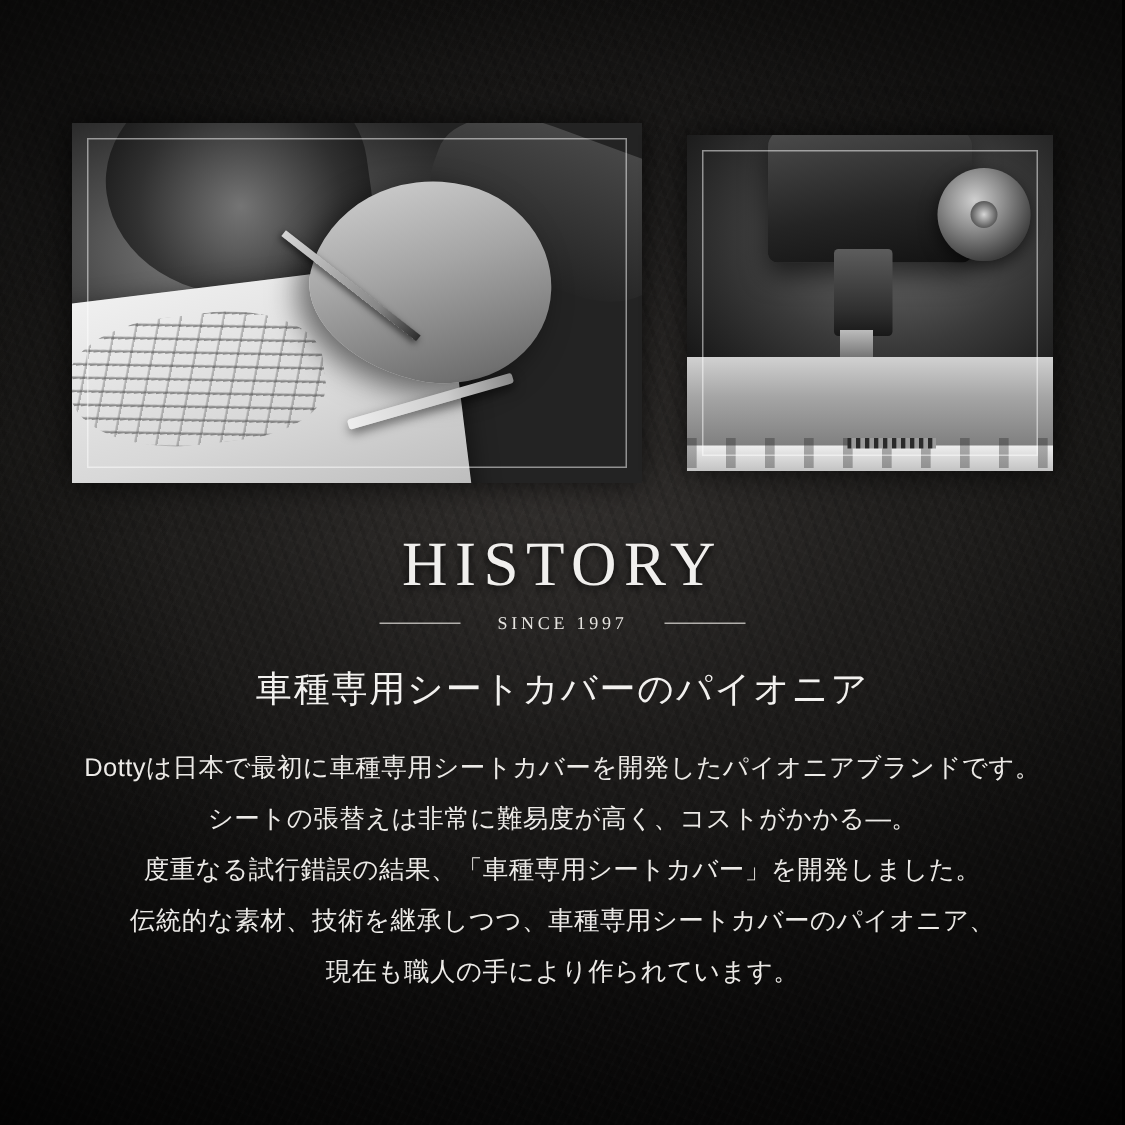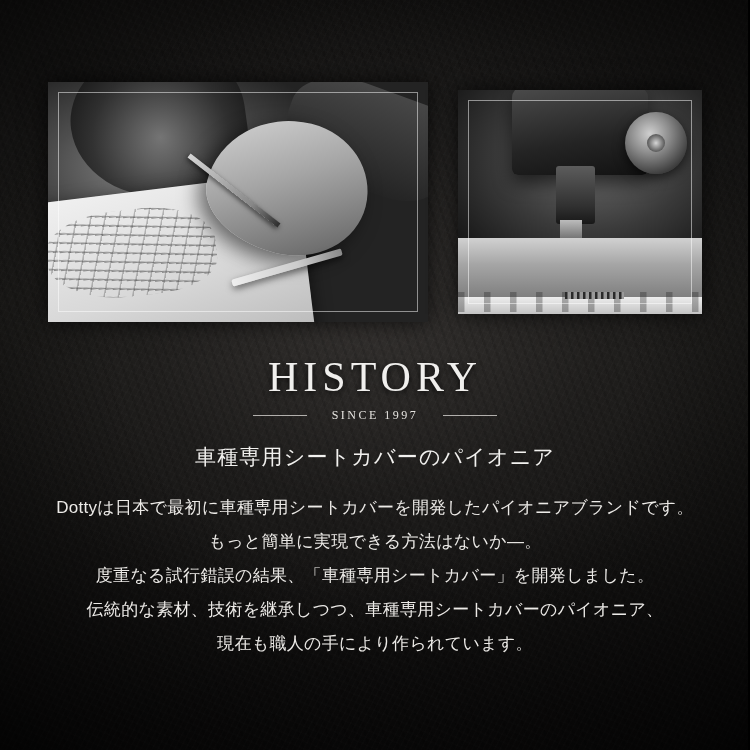--- a/index.html
+++ b/index.html
@@ -310,21 +310,21 @@
     font-family: "Liberation Serif", serif;
     font-size: 12px;
     letter-spacing: 2.5px;
     color: #e6e4e0;
     white-space: nowrap;
   }
 
   .subhead {
     margin-top: 20px;
     font-family: "Liberation Sans", sans-serif;
-    font-size: 21px;
+    font-size: 24px;
     letter-spacing: 1.2px;
     color: #f2f1ef;
     font-weight: 400;
   }
 
   .body-copy {
     margin-top: 20px;
     font-family: "Liberation Sans", sans-serif;
     font-size: 17px;
     line-height: 2.0;
@@ -382,21 +382,21 @@
       <div class="rule-wrap">
         <span class="rule"></span>
         <span class="since">SINCE 1997</span>
         <span class="rule"></span>
       </div>
 
       <div class="subhead">車種専用シートカバーのパイオニア</div>
 
       <div class="body-copy">
         <p>Dottyは日本で最初に車種専用シートカバーを開発したパイオニアブランドです。</p>
-        <p>もっと簡単に実現できる方法はないか―。</p>
+        <p>シートの張替えは非常に難易度が高く、コストがかかる―。</p>
         <p>度重なる試行錯誤の結果、「車種専用シートカバー」を開発しました。</p>
         <p>伝統的な素材、技術を継承しつつ、車種専用シートカバーのパイオニア、</p>
         <p>現在も職人の手により作られています。</p>
       </div>
     </div>
 
   </div>
 </div>
 
 </body></html>

